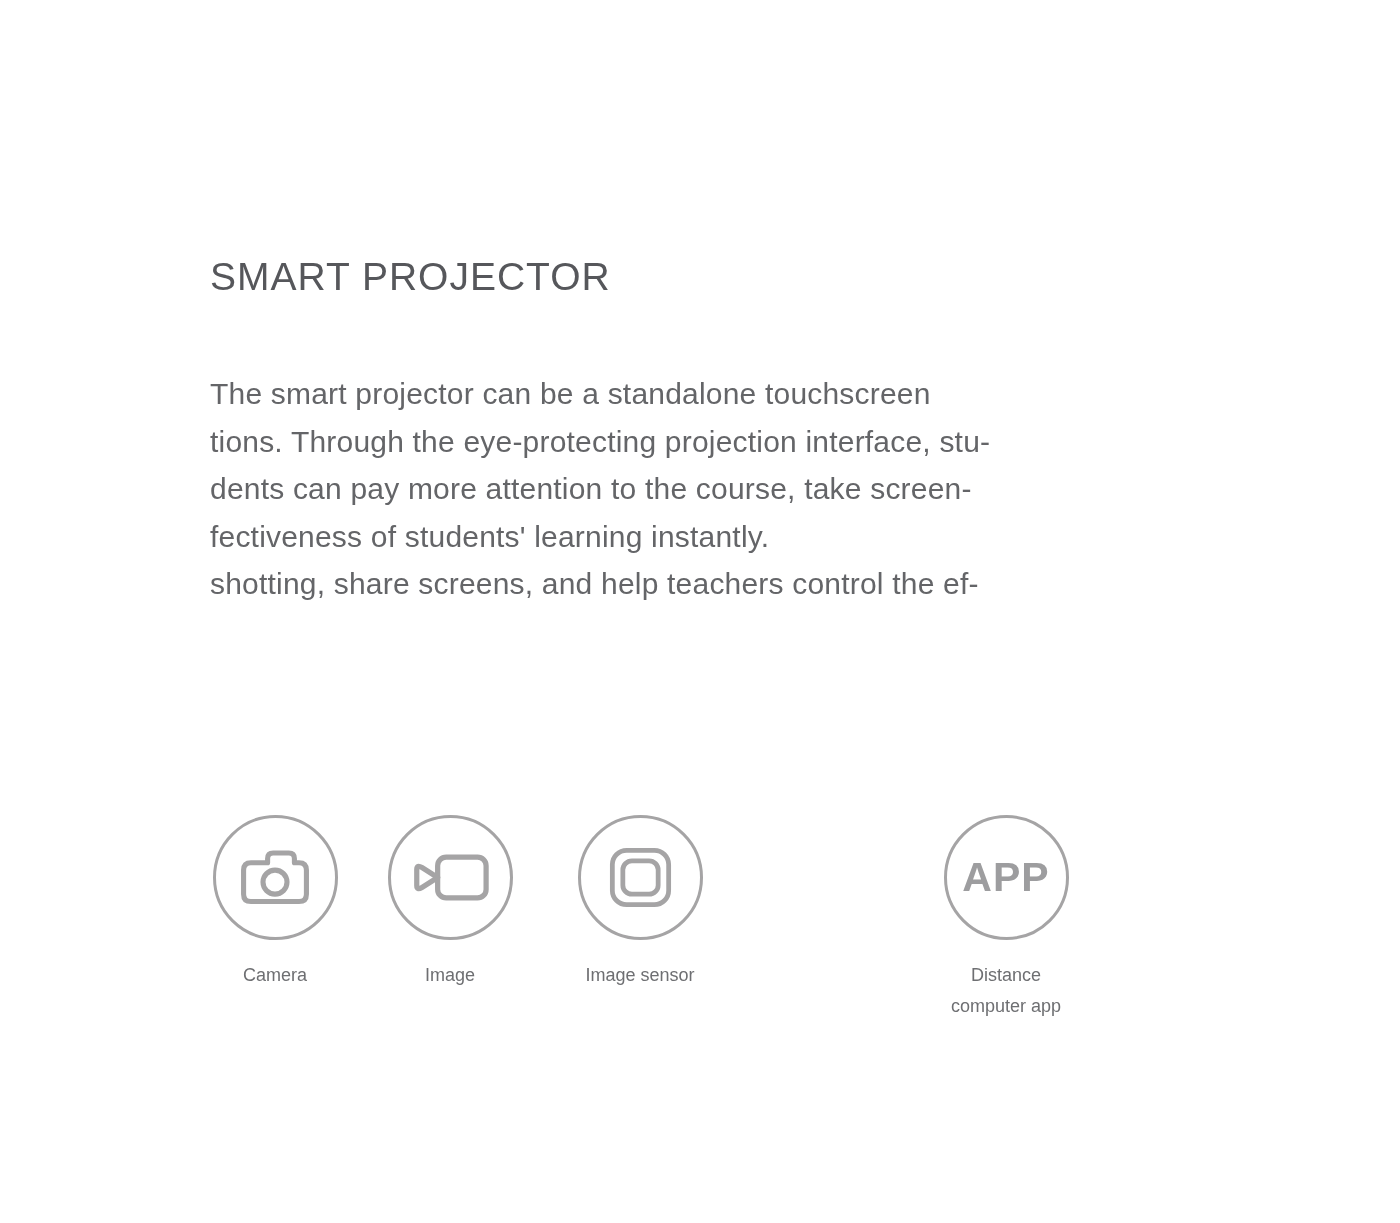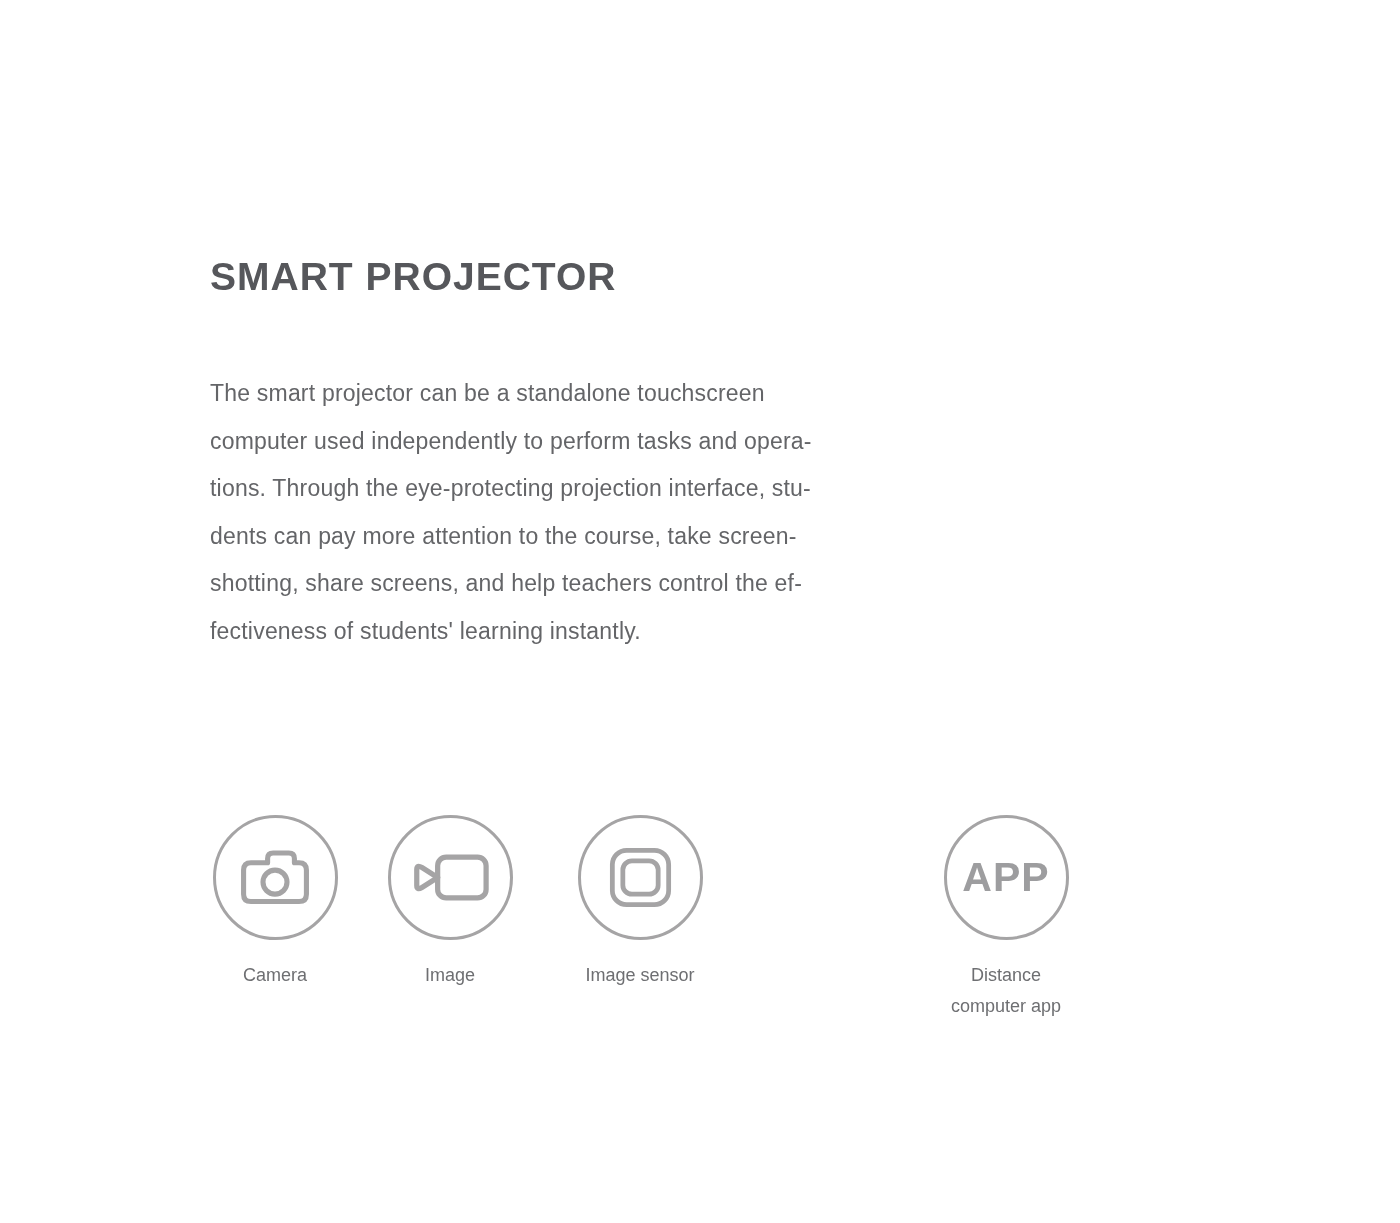--- a/index.html
+++ b/index.html
@@ -3,26 +3,26 @@
 <meta charset="utf-8">
 <style>
   html,body { margin:0; padding:0; background:#ffffff; }
   .canvas {
     position:relative; width:1400px; height:1223px;
     background:#ffffff; overflow:hidden;
     font-family:"Liberation Sans", sans-serif;
   }
   .page-title {
     position:absolute; left:210px; top:229px;
-    font-size:39px; font-weight:700; letter-spacing:1px;
+    font-size:39px; font-weight:400; letter-spacing:1px;
     color:#56575b;
   }
   .intro {
     position:absolute; left:210px; top:370px;
-    font-size:23px; line-height:47.6px; letter-spacing:0.2px;
+    font-size:30px; line-height:47.6px; letter-spacing:0.2px;
     font-weight:300; color:#646568;
   }
   .features { position:absolute; left:0; top:815px; width:100%; height:260px; }
   .feature { position:absolute; top:0; width:180px; text-align:center; }
   .feature-camera        { left:185px; }
   .feature-record        { left:360px; }
   .feature-image-sensor  { left:550px; }
   .feature-multi-touch   { left:738px; }
   .feature-app           { left:916px; }
   .icon-circle {
@@ -43,25 +43,24 @@
 </style>
 </head>
 <body>
 
 <div class="canvas">
 
   <h1 class="page-title">SMART PROJECTOR</h1>
 
   <div class="intro">
     <div>The smart projector can be a standalone touchscreen</div>
-    <div>computer used independently to perform tasks and opera-</div>
     <div>tions. Through the eye-protecting projection interface, stu-</div>
     <div>dents can pay more attention to the course, take screen-</div>
+    <div>fectiveness of students' learning instantly.</div>
     <div>shotting, share screens, and help teachers control the ef-</div>
-    <div>fectiveness of students' learning instantly.</div>
   </div>
 
   <div class="features">
 
     <div class="feature feature-camera">
       <div class="icon-circle">
         <svg width="74" height="61" viewBox="0 0 80 66">
           <path class="icon-stroke" stroke-width="5.5" d="M14,17 H32 V12.5 Q32,6.5 38,6.5 H55 Q61,6.5 61,12.5 V17 H66 Q74,17 74,25 V51 Q74,59 66,59 H14 Q6,59 6,51 V25 Q6,17 14,17 Z"></path>
           <circle class="icon-stroke" stroke-width="5.5" cx="40" cy="38" r="13"></circle>
         </svg>

